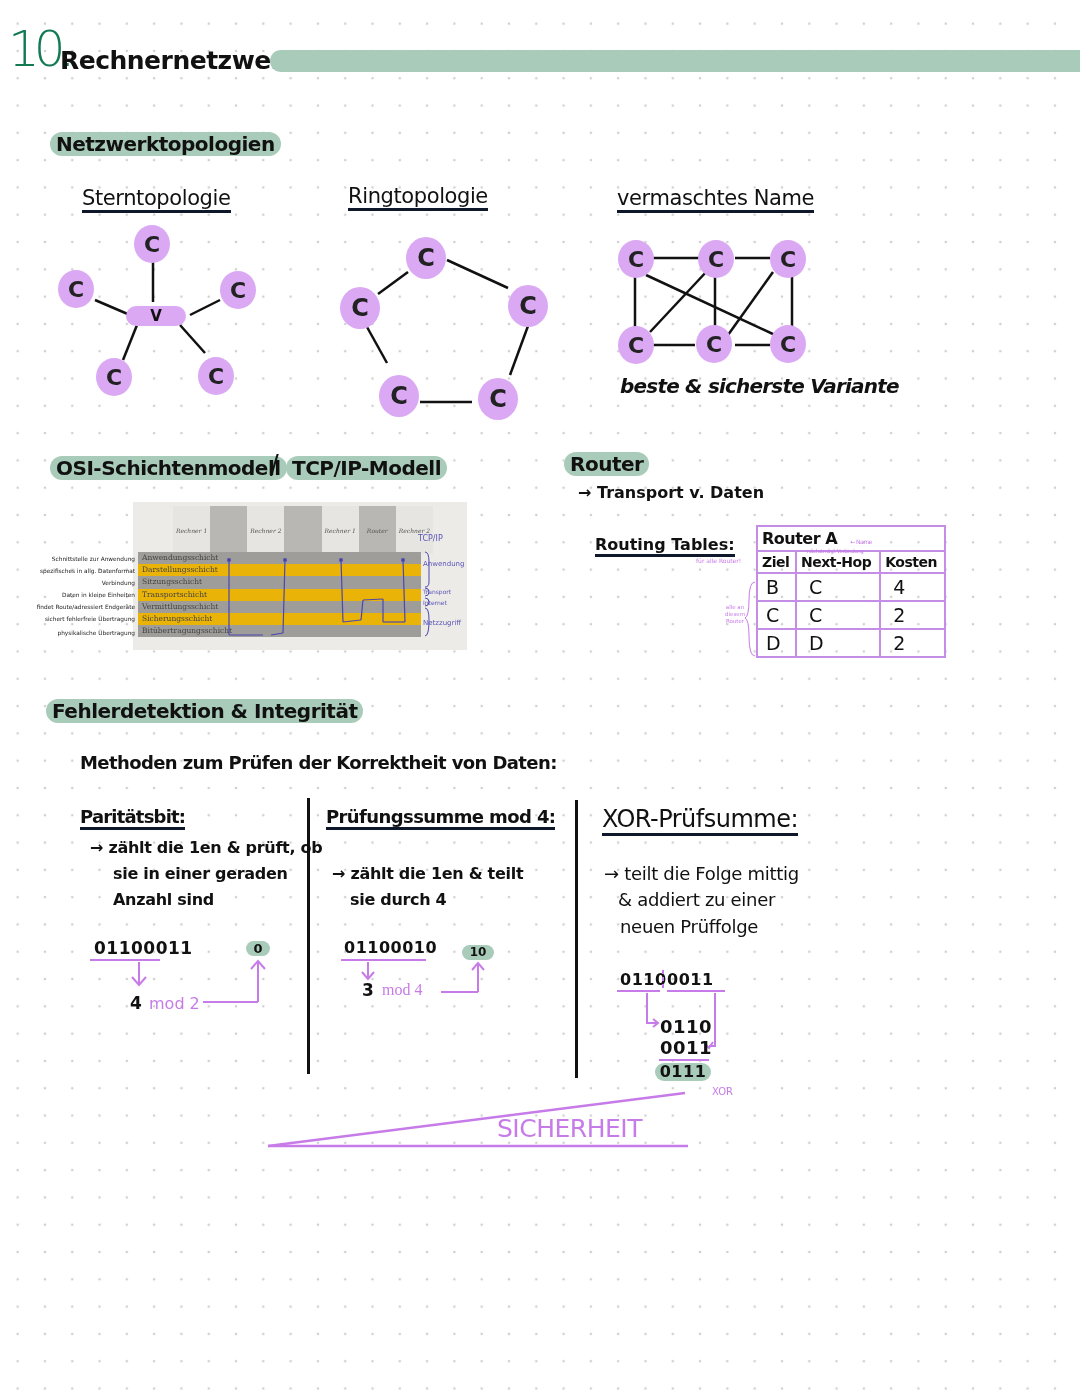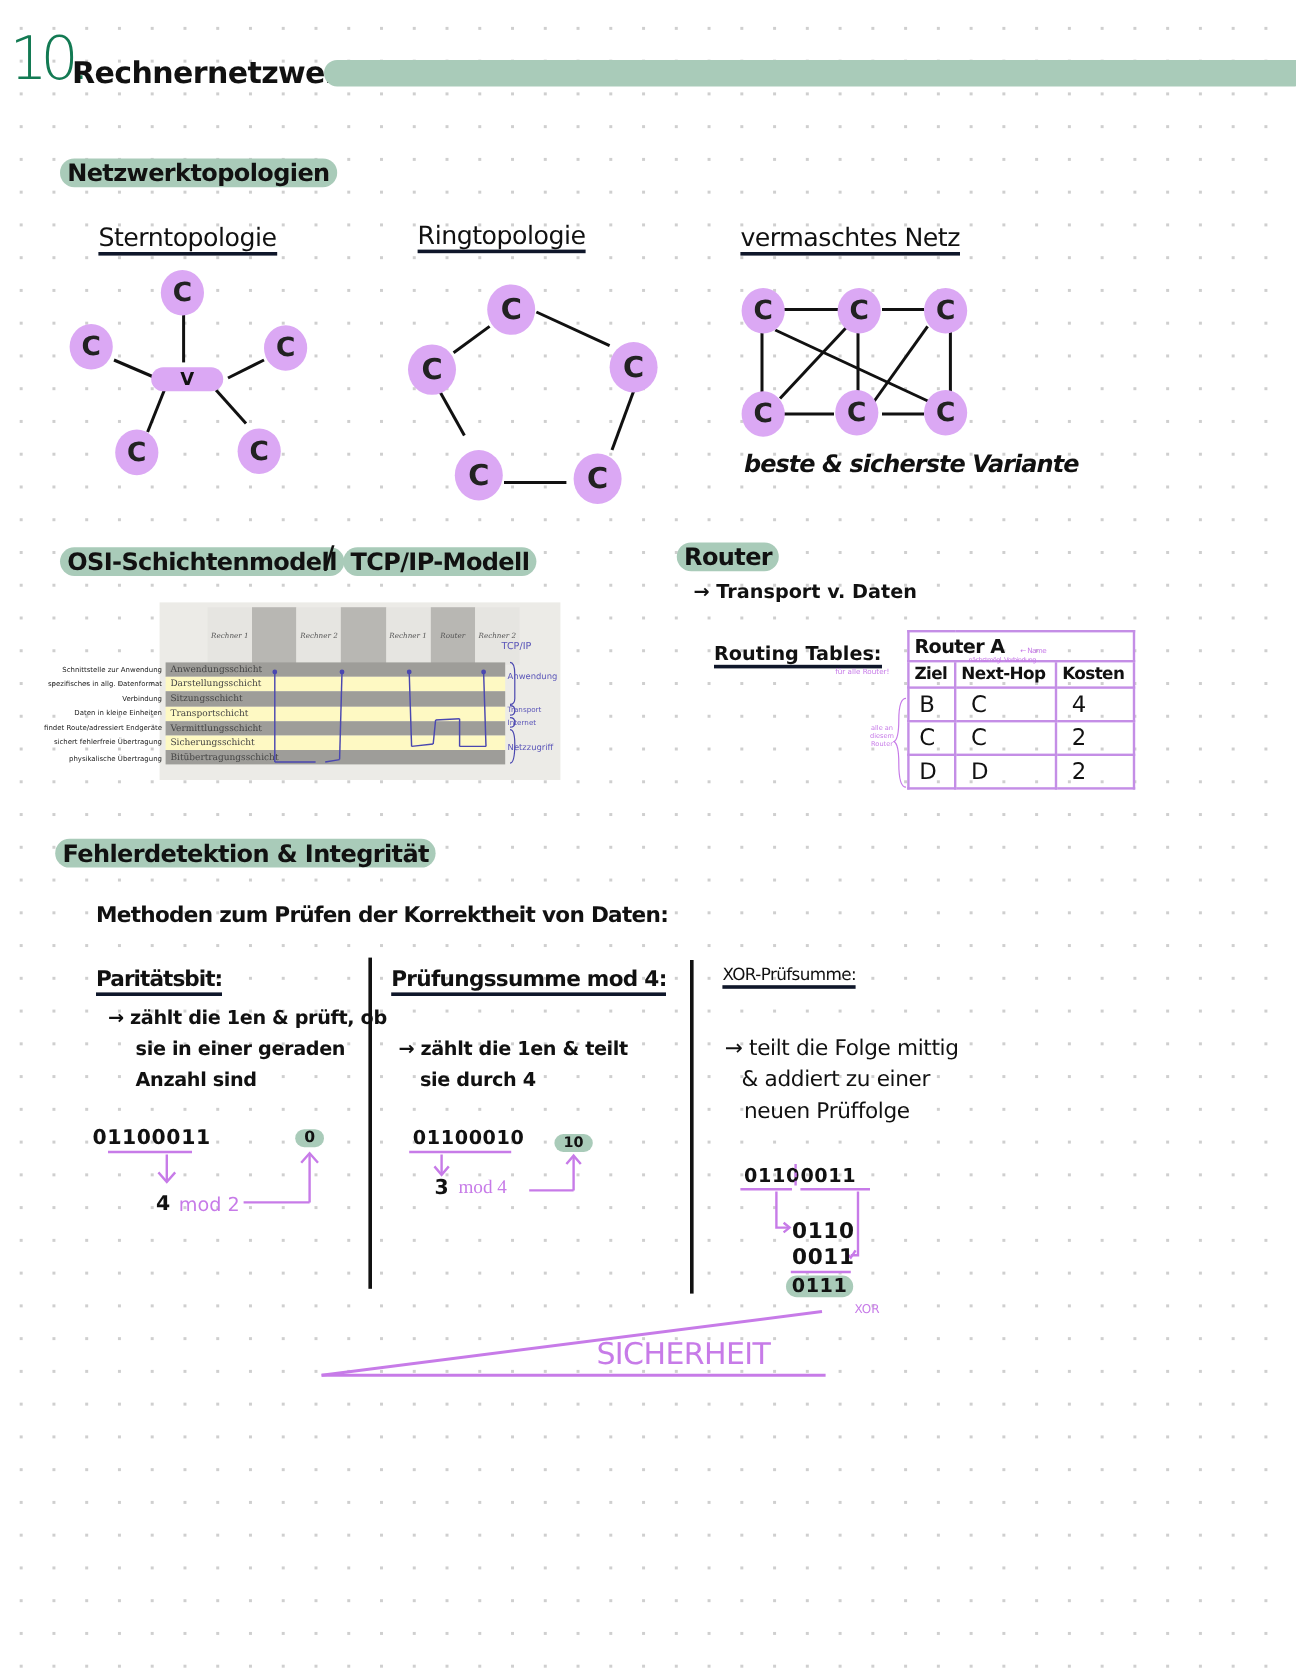--- a/index.html
+++ b/index.html
@@ -53,21 +53,21 @@
     position: absolute; left: 133px; top: 502px; width: 334px; height: 148px;
     background: #ecebe7; overflow: hidden;
   }
   .cols { position: absolute; left: 40px; top: 4px; width: 260px; height: 48px; display: flex; }
   .col { flex: 1; font-size: 6px; font-style: italic; font-family: "DejaVu Serif", serif; color: #555; display:flex; align-items:center; justify-content:center; text-align:center; }
   .col.dark { background: #b8b7b3; }
   .col.light { background: #e6e5e1; }
   .layers { position: absolute; left: 5px; top: 50px; width: 283px; }
   .layer { height: 12.2px; font-size: 7.5px; font-family: "DejaVu Serif", serif; color: #444; padding-left: 4px; line-height: 12px; white-space: nowrap; }
   .layer.dark { background: #9e9d99; }
-  .layer.light { background: #fef9c3; }
+  .layer.light { background: #eab308; }
   .tcplab { position:absolute; font-size: 7px; color:#5a55b8; }
   .annot { position: absolute; font-size: 5.8px; color:#222; text-align:right; white-space: nowrap; }
 
   
   .rt {
     position: absolute; left: 756px; top: 525px; width: 190px;
     border: 2.5px solid #c48ee6; border-collapse: collapse;
   }
   .rt td { border: 2.5px solid #c48ee6; font-size: 16px; font-weight: bold; padding: 2px 4px; letter-spacing: -0.5px; }
   .rt .hdr td { font-size: 14px; }
@@ -111,21 +111,21 @@
     <line x1="198" y1="96" x2="180" y2="145"></line>
     <line x1="90" y1="172" x2="142" y2="172"></line>
   </g>
 </svg>
 <div class="node big" style="left:406px;top:237px;">C</div>
 <div class="node big" style="left:340px;top:287px;">C</div>
 <div class="node big" style="left:508px;top:285px;">C</div>
 <div class="node big" style="left:379px;top:375px;">C</div>
 <div class="node big" style="left:478px;top:378px;">C</div>
 
-<div class="abs h3 ul-green" style="left:617px;top:186px;">vermaschtes Netz</div>
+<div class="abs h3 ul-green" style="left:617px;top:186px;">vermaschtes Name</div>
 <svg class="abs" style="left:610px;top:240px;" width="210" height="120">
   <g stroke="#111" stroke-width="2.5" fill="none">
     <line x1="43" y1="18" x2="90" y2="18"></line>
     <line x1="125" y1="18" x2="160" y2="18"></line>
     <line x1="25" y1="35" x2="25" y2="88"></line>
     <line x1="105" y1="35" x2="105" y2="88"></line>
     <line x1="182" y1="35" x2="182" y2="88"></line>
     <line x1="43" y1="105" x2="85" y2="105"></line>
     <line x1="125" y1="105" x2="160" y2="105"></line>
     <line x1="36" y1="35" x2="165" y2="95"></line>
@@ -252,21 +252,21 @@
 <div class="abs h2 hl" style="left:46px;top:699px;">Fehlerdetektion &amp; Integrität</div>
 <div class="abs" style="left:80px;top:752px;font-size:18px;font-weight:bold;letter-spacing:-0.6px;">Methoden zum Prüfen der Korrektheit von Daten:</div>
 
 <div class="vline" style="left:307px;top:798px;height:276px;"></div>
 <div class="vline" style="left:575px;top:800px;height:278px;"></div>
 
 <div class="abs ul-green" style="left:80px;top:806px;font-size:18px;font-weight:bold;letter-spacing:-0.8px;">Paritätsbit:</div>
 <div class="abs txt" style="left:90px;top:834px;font-weight:bold;font-size:16px;">→ zählt die 1en &amp; prüft, ob</div>
 <div class="abs txt" style="left:113px;top:860px;font-weight:bold;font-size:16px;">sie in einer geraden</div>
 <div class="abs txt" style="left:113px;top:886px;font-weight:bold;font-size:16px;">Anzahl sind</div>
-<div class="abs code" style="left:77px;top:938px;">01100011</div>
+<div class="abs code" style="left:94px;top:938px;">01100011</div>
 <div class="abs" style="left:246px;top:941px;width:24px;height:15px;background:#a9cbb9;border-radius:8px;font-size:13px;font-weight:bold;text-align:center;line-height:15px;">0</div>
 <svg class="abs" style="left:85px;top:958px;" width="190" height="50">
   <g stroke="#c77be8" stroke-width="2" fill="none">
     <line x1="5" y1="2" x2="75" y2="2"></line>
     <line x1="54" y1="4" x2="54" y2="26"></line>
     <polyline points="47,19 54,27 61,19"></polyline>
     <line x1="118" y1="44" x2="173" y2="44"></line>
     <line x1="173" y1="44" x2="173" y2="4"></line>
     <polyline points="166,11 173,3 180,11"></polyline>
   </g>
@@ -285,21 +285,21 @@
     <line x1="30" y1="4" x2="30" y2="20"></line>
     <polyline points="24,14 30,21 36,14"></polyline>
     <line x1="103" y1="34" x2="140" y2="34"></line>
     <line x1="140" y1="34" x2="140" y2="6"></line>
     <polyline points="134,12 140,5 146,12"></polyline>
   </g>
 </svg>
 <div class="abs" style="left:362px;top:980px;font-size:17px;font-weight:bold;">3</div>
 <div class="abs purple" style="left:382px;top:981px;font-size:16px;font-family:Liberation Serif, serif;">mod 4</div>
 
-<div class="abs ul-green" style="left:602px;top:805px;font-size:14px;letter-spacing:-0.5px;">XOR-Prüfsumme:</div>
+<div class="abs ul-green" style="left:602px;top:805px;font-size:24px;letter-spacing:-0.5px;">XOR-Prüfsumme:</div>
 <div class="abs txt" style="left:604px;top:860px;font-size:18px;">→ teilt die Folge mittig</div>
 <div class="abs txt" style="left:618px;top:886px;font-size:18px;">&amp; addiert zu einer</div>
 <div class="abs txt" style="left:620px;top:913px;font-size:18px;">neuen Prüffolge</div>
 <div class="abs code" style="left:620px;top:970px;font-size:16px;">0110</div>
 <div class="abs code" style="left:667px;top:970px;font-size:16px;">0011</div>
 <svg class="abs" style="left:615px;top:968px;" width="140" height="100">
   <g stroke="#c77be8" stroke-width="2" fill="none">
     <line x1="48" y1="2" x2="48" y2="20" stroke-dasharray="4 3"></line>
     <line x1="2" y1="23" x2="45" y2="23"></line>
     <line x1="52" y1="23" x2="110" y2="23"></line>

